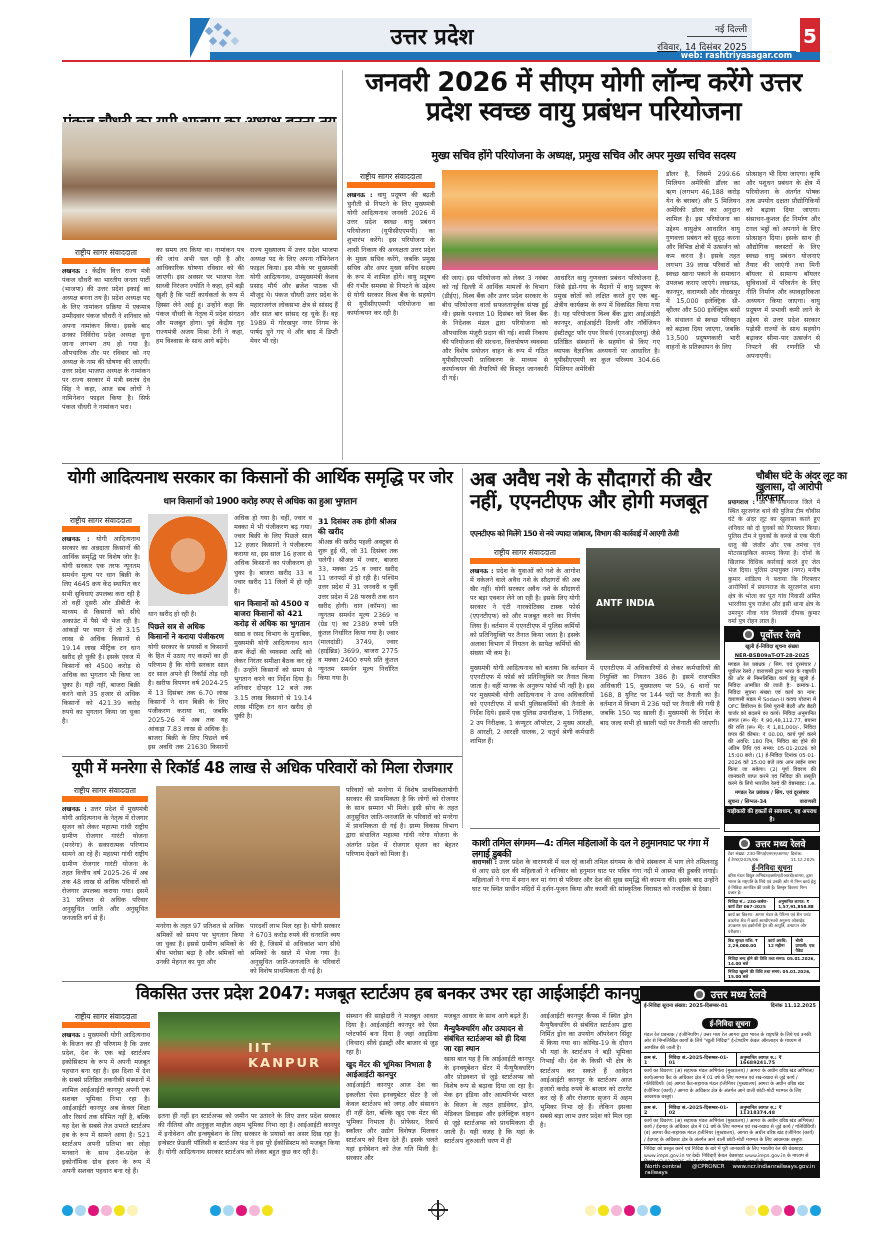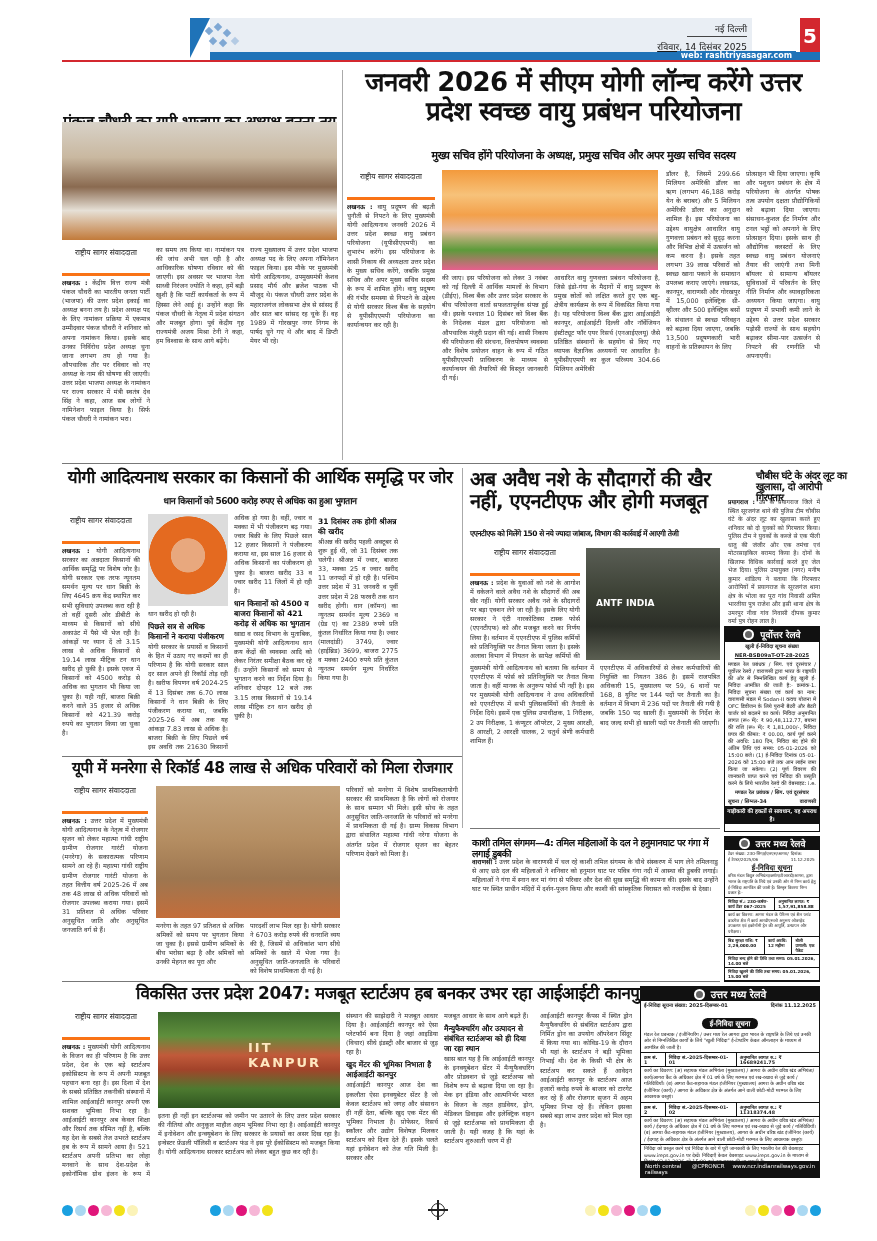--- a/index.html
+++ b/index.html
@@ -22,21 +22,21 @@
   .mh-city { border-bottom: 1px solid #444; padding-bottom: 1px; display: inline-block; width: 60px; text-align: right; }
   .mh-date { margin-top: 3px; text-decoration: underline; }
   .mh-pageno { position: absolute; left: 738px; top: 0; width: 20px; height: 36px; background: #d3282f; color: #fff;
     font-weight: bold; font-size: 20px; display: flex; align-items: center; justify-content: center; }
   .mh-bar { position: absolute; left: 148px; top: 34px; width: 610px; height: 8px; background: #1f73b8; }
   .mh-web { position: absolute; right: 24px; top: 33px; color: #fff; font-size: 8px; font-weight: bold; background: #1f73b8; padding: 0 4px; }
   .mh-rule { position: absolute; left: 0; top: 42px; width: 758px; height: 2px; background: #d3282f; }
 
   
   .hl { font-weight: bold; color: #111; line-height: 1.12; letter-spacing: -0.5px; }
-  .byline { font-size: 7.5px; text-align: center; border-bottom: 3px solid #f97316; padding: 3px 0 16px; margin-bottom: 3px; }
+  .byline { font-size: 7.5px; text-align: center; border-bottom: 6px solid #f97316; padding: 3px 0 1px; margin-bottom: 3px; }
   .body-text { font-size: 6.4px; line-height: 1.42; text-align: justify; color: #333; }
   .col { position: absolute; overflow: hidden; }
   .photo { position: absolute; overflow: hidden; }
   .subhl { font-size: 7.5px; font-weight: bold; color: #111; margin: 2px 0; }
   .dateline { font-weight: bold; color: #111; }
   .vrule { position: absolute; width: 1px; background: #aaa; }
   .hrule { position: absolute; height: 1px; background: #777; }
 
   
   .ph-crowd { background: linear-gradient(180deg,#d8d2c8 0%,#c9b8a0 30%,#8a6a50 55%,#e6e0d6 75%,#c27a3a 100%); }
@@ -74,20 +74,21 @@
     <div class="mh-mid"></div>
     <div class="mh-slant"></div>
     <div class="mh-dots">
       <i style="left:4px;top:4px"></i>
         <i style="left:13px;top:0"></i>
         <i style="left:22px;top:6px"></i>
       <i style="left:8px;top:14px"></i>
         <i style="left:18px;top:16px"></i>
         <i style="left:30px;top:14px;opacity:.5"></i>
     </div>
+    <div class="mh-section">उत्तर प्रदेश</div>
     <div class="mh-date-block">
       <div class="mh-city">नई दिल्ली</div>
       <div class="mh-date">रविवार, 14 दिसंबर 2025</div>
     </div>
     <div class="mh-pageno">5</div>
     <div class="mh-bar"></div>
     <div class="mh-web">web: rashtriyasagar.com</div>
     <div class="mh-rule"></div>
   </div>
 
@@ -113,21 +114,21 @@
     <div class="photo ph-stage" style="left:380px;top:152px;width:216px;height:100px;"></div>
     <div class="col body-text" style="left:380px;top:256px;width:106px;height:186px;">की जाए। इस परियोजना को लेकर 3 नवंबर को नई दिल्ली में आर्थिक मामलों के विभाग (डीईए), विश्व बैंक और उत्तर प्रदेश सरकार के बीच परियोजना वार्ता सफलतापूर्वक संपन्न हुई थी। इसके पश्चात 10 दिसंबर को विश्व बैंक के निदेशक मंडल द्वारा परियोजना को औपचारिक मंजूरी प्रदान की गई। शासी निकाय की परियोजना की संरचना, वित्तपोषण व्यवस्था और विशेष प्रयोजन वाहन के रूप में गठित यूपीसीएएमपी प्राधिकरण के माध्यम से कार्यान्वयन की तैयारियों की विस्तृत जानकारी दी गई।</div>
     <div class="col body-text" style="left:492px;top:256px;width:106px;height:186px;">आधारित वायु गुणवत्ता प्रबंधन परियोजना है, जिसे इंडो-गंगा के मैदानों में वायु प्रदूषण के प्रमुख स्रोतों को लक्षित करते हुए एक बहु-क्षेत्रीय कार्यक्रम के रूप में विकसित किया गया है। यह परियोजना विश्व बैंक द्वारा आईआईटी कानपुर, आईआईटी दिल्ली और नॉर्वेजियन इंस्टीट्यूट फॉर एयर रिसर्च (एनआईएलयू) जैसे प्रतिष्ठित संस्थानों के सहयोग से किए गए व्यापक वैज्ञानिक अध्ययनों पर आधारित है। यूपीसीएएमपी का कुल परिव्यय 304.66 मिलियन अमेरिकी</div>
     <div class="col body-text" style="left:604px;top:152px;width:74px;height:290px;">डॉलर है, जिसमें 299.66 मिलियन अमेरिकी डॉलर का ऋण (लगभग 46,188 करोड़ येन के बराबर) और 5 मिलियन अमेरिकी डॉलर का अनुदान शामिल है। इस परियोजना का उद्देश्य वायुक्षेत्र आधारित वायु गुणवत्ता प्रबंधन को सुदृढ़ करना और विभिन्न क्षेत्रों में उत्सर्जन को कम करना है। इसके तहत लगभग 39 लाख परिवारों को स्वच्छ खाना पकाने के समाधान उपलब्ध कराए जाएंगे। लखनऊ, कानपुर, वाराणसी और गोरखपुर में 15,000 इलेक्ट्रिक थ्री-व्हीलर और 500 इलेक्ट्रिक बसों के संचालन से स्वच्छ परिवहन को बढ़ावा दिया जाएगा, जबकि 13,500 प्रदूषणकारी भारी वाहनों के प्रतिस्थापन के लिए</div>
     <div class="col body-text" style="left:684px;top:152px;width:74px;height:290px;">प्रोत्साहन भी दिया जाएगा। कृषि और पशुधन प्रबंधन के क्षेत्र में परियोजना के अंतर्गत पोषक तत्व उपयोग दक्षता प्रौद्योगिकियों को बढ़ावा दिया जाएगा। संसाधन-कुशल ईंट निर्माण और टनल भट्ठों को अपनाने के लिए प्रोत्साहन दिया। इसके साथ ही औद्योगिक क्लस्टरों के लिए स्वच्छ वायु प्रबंधन योजनाएं तैयार की जाएंगी तथा मिनी बॉयलर से सामान्य बॉयलर सुविधाओं में परिवर्तन के लिए नीति निर्माण और व्यावहारिकता अध्ययन किया जाएगा। वायु प्रदूषण में प्रभावी कमी लाने के उद्देश्य से उत्तर प्रदेश सरकार पड़ोसी राज्यों के साथ सहयोग बढ़ाकर सीमा-पार उत्सर्जन से निपटने की रणनीति भी अपनाएगी।</div>
   </div>
   <div class="hrule" style="left:0;top:445px;width:758px;"></div>
 
   <div>
     <div class="hl" style="position:absolute;left:0;top:450px;width:396px;font-size:17px;text-align:center;">योगी आदित्यनाथ सरकार का किसानों की आर्थिक समृद्धि पर जोर</div>
-    <div class="hl" style="position:absolute;left:0;top:478px;width:396px;font-size:9px;text-align:center;">धान किसानों को 5600 करोड़ रुपए से अधिक का हुआ भुगतान</div>
+    <div class="hl" style="position:absolute;left:0;top:478px;width:396px;font-size:9px;text-align:center;">धान किसानों को 1900 करोड़ रुपए से अधिक का हुआ भुगतान</div>
     <div class="col" style="left:0;top:494px;width:78px;height:240px;">
       <div class="byline">राष्ट्रीय सागर संवाददाता</div>
       <div class="body-text"><span class="dateline">लखनऊ :</span> <span>योगी आदित्यनाथ सरकार का अन्नदाता किसानों की आर्थिक समृद्धि पर विशेष जोर है। योगी सरकार एक तरफ न्यूनतम समर्थन मूल्य पर धान बिक्री के लिए 4645 क्रय केंद्र स्थापित कर सभी सुविधाएं उपलब्ध करा रही है तो वहीं दूसरी ओर डीबीटी के माध्यम से किसानों को सीधे अकाउंट में पैसे भी भेज रही है। आंकड़ों पर ध्यान दें तो 3.15 लाख से अधिक किसानों से 19.14 लाख मीट्रिक टन धान खरीद हो चुकी है। इसके एवज में किसानों को 4500 करोड़ से अधिक का भुगतान भी किया जा चुका है। यही नहीं, बाजरा बिक्री करने वाले 35 हजार से अधिक किसानों को 421.39 करोड़ रुपये का भुगतान किया जा चुका है।</span></div>
     </div>
     <div class="photo ph-yogi" style="left:86px;top:496px;width:80px;height:92px;"></div>
     <div class="col" style="left:86px;top:592px;width:80px;height:142px;">
       <div class="body-text">धान खरीद हो रही है।</div>
       <div class="subhl">पिछले सत्र से अधिक किसानों ने कराया पंजीकरण</div>
       <div class="body-text">योगी सरकार के प्रयासों व किसानों के हित में उठाए गए कदमों का ही परिणाम है कि योगी सरकार साल दर साल अपने ही रिकॉर्ड तोड़ रही है। खरीफ विपणन वर्ष 2024-25 में 13 दिसंबर तक 6.70 लाख किसानों ने धान बिक्री के लिए पंजीकरण कराया था, जबकि 2025-26 में अब तक यह आंकड़ा 7.83 लाख से अधिक है। बाजरा बिक्री के लिए पिछले वर्ष इस अवधि तक 21630 किसानों का पंजीकरण हुआ था, जो इस वर्ष में 80 हजार रुपये से</div>
     </div>

